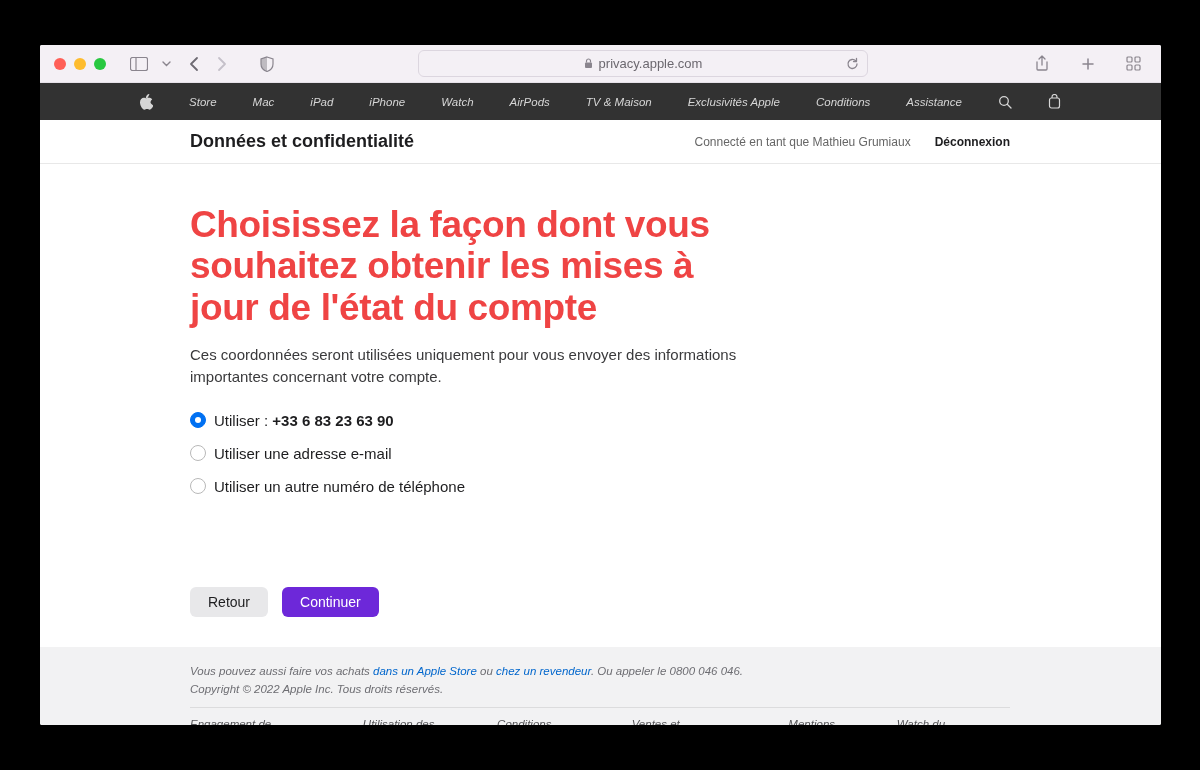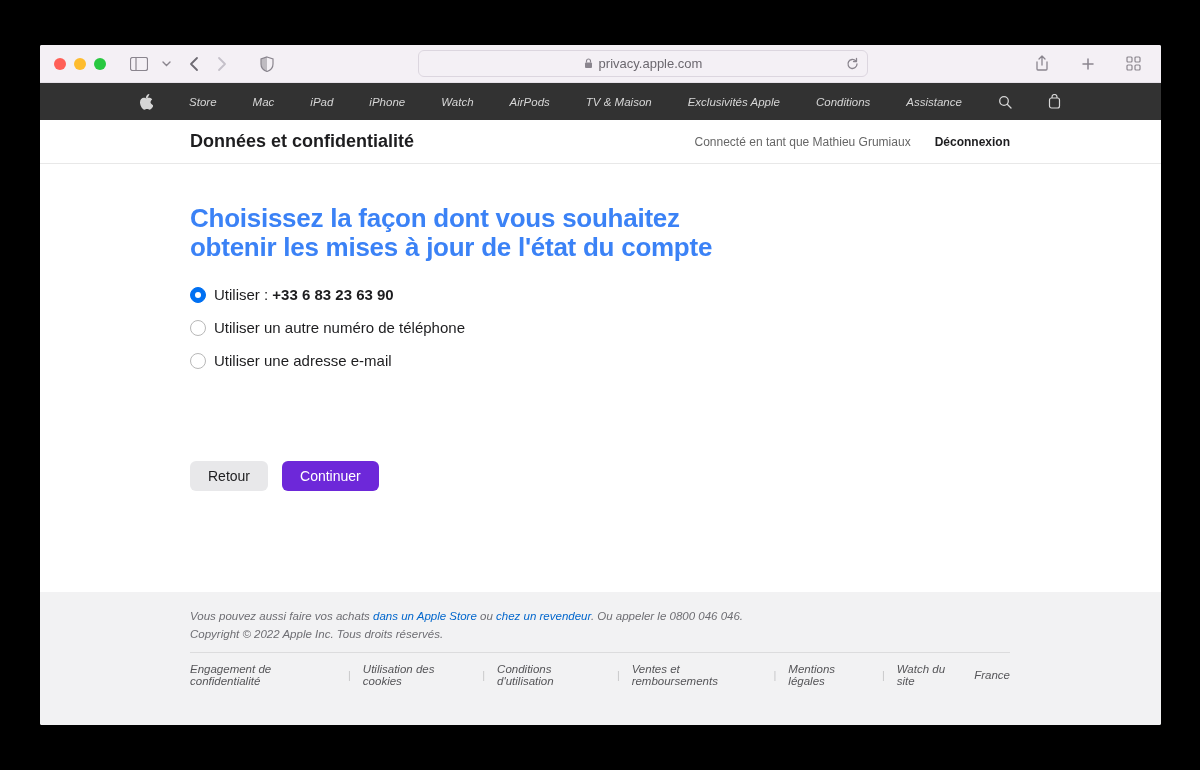--- a/index.html
+++ b/index.html
@@ -109,23 +109,23 @@
     display: flex;
     flex-direction: column;
   }
   .content {
     flex: 1;
     width: 820px;
     margin: 0 auto;
     padding: 40px 0 30px 0;
   }
   h1.page-heading {
-    font-size: 26px;
+    font-size: 37px;
     font-weight: 600;
-    color: #3b82f6;
+    color: #ef4444;
     line-height: 1.12;
     letter-spacing: -0.01em;
     max-width: 560px;
   }
   p.subtext {
     margin-top: 16px;
     font-size: 15px;
     color: #3a3a3c;
     line-height: 1.45;
     max-width: 560px;
@@ -306,33 +306,34 @@
       <div class="local-right">
         <span>Connecté en tant que Mathieu Grumiaux</span>
         <span class="signout">Déconnexion</span>
       </div>
     </div>
   </div>
 
   <div class="content-wrap">
     <div class="content">
       <h1 class="page-heading">Choisissez la façon dont vous souhaitez obtenir les mises à jour de l'état du compte</h1>
+      <p class="subtext">Ces coordonnées seront utilisées uniquement pour vous envoyer des informations importantes concernant votre compte.</p>
 
       <div class="options">
         <label class="radio-row">
           <span class="radio checked"></span>
           <span class="radio-label"><span>Utiliser : </span><span class="bold">+33 6 83 23 63 90</span></span>
         </label>
         <label class="radio-row">
           <span class="radio"></span>
-          <span class="radio-label">Utiliser un autre numéro de téléphone</span>
+          <span class="radio-label">Utiliser une adresse e-mail</span>
         </label>
         <label class="radio-row">
           <span class="radio"></span>
-          <span class="radio-label">Utiliser une adresse e-mail</span>
+          <span class="radio-label">Utiliser un autre numéro de téléphone</span>
         </label>
       </div>
 
       <div class="button-row">
         <button class="btn secondary">Retour</button>
         <button class="btn primary">Continuer</button>
       </div>
     </div>
 
     <div class="footer">

